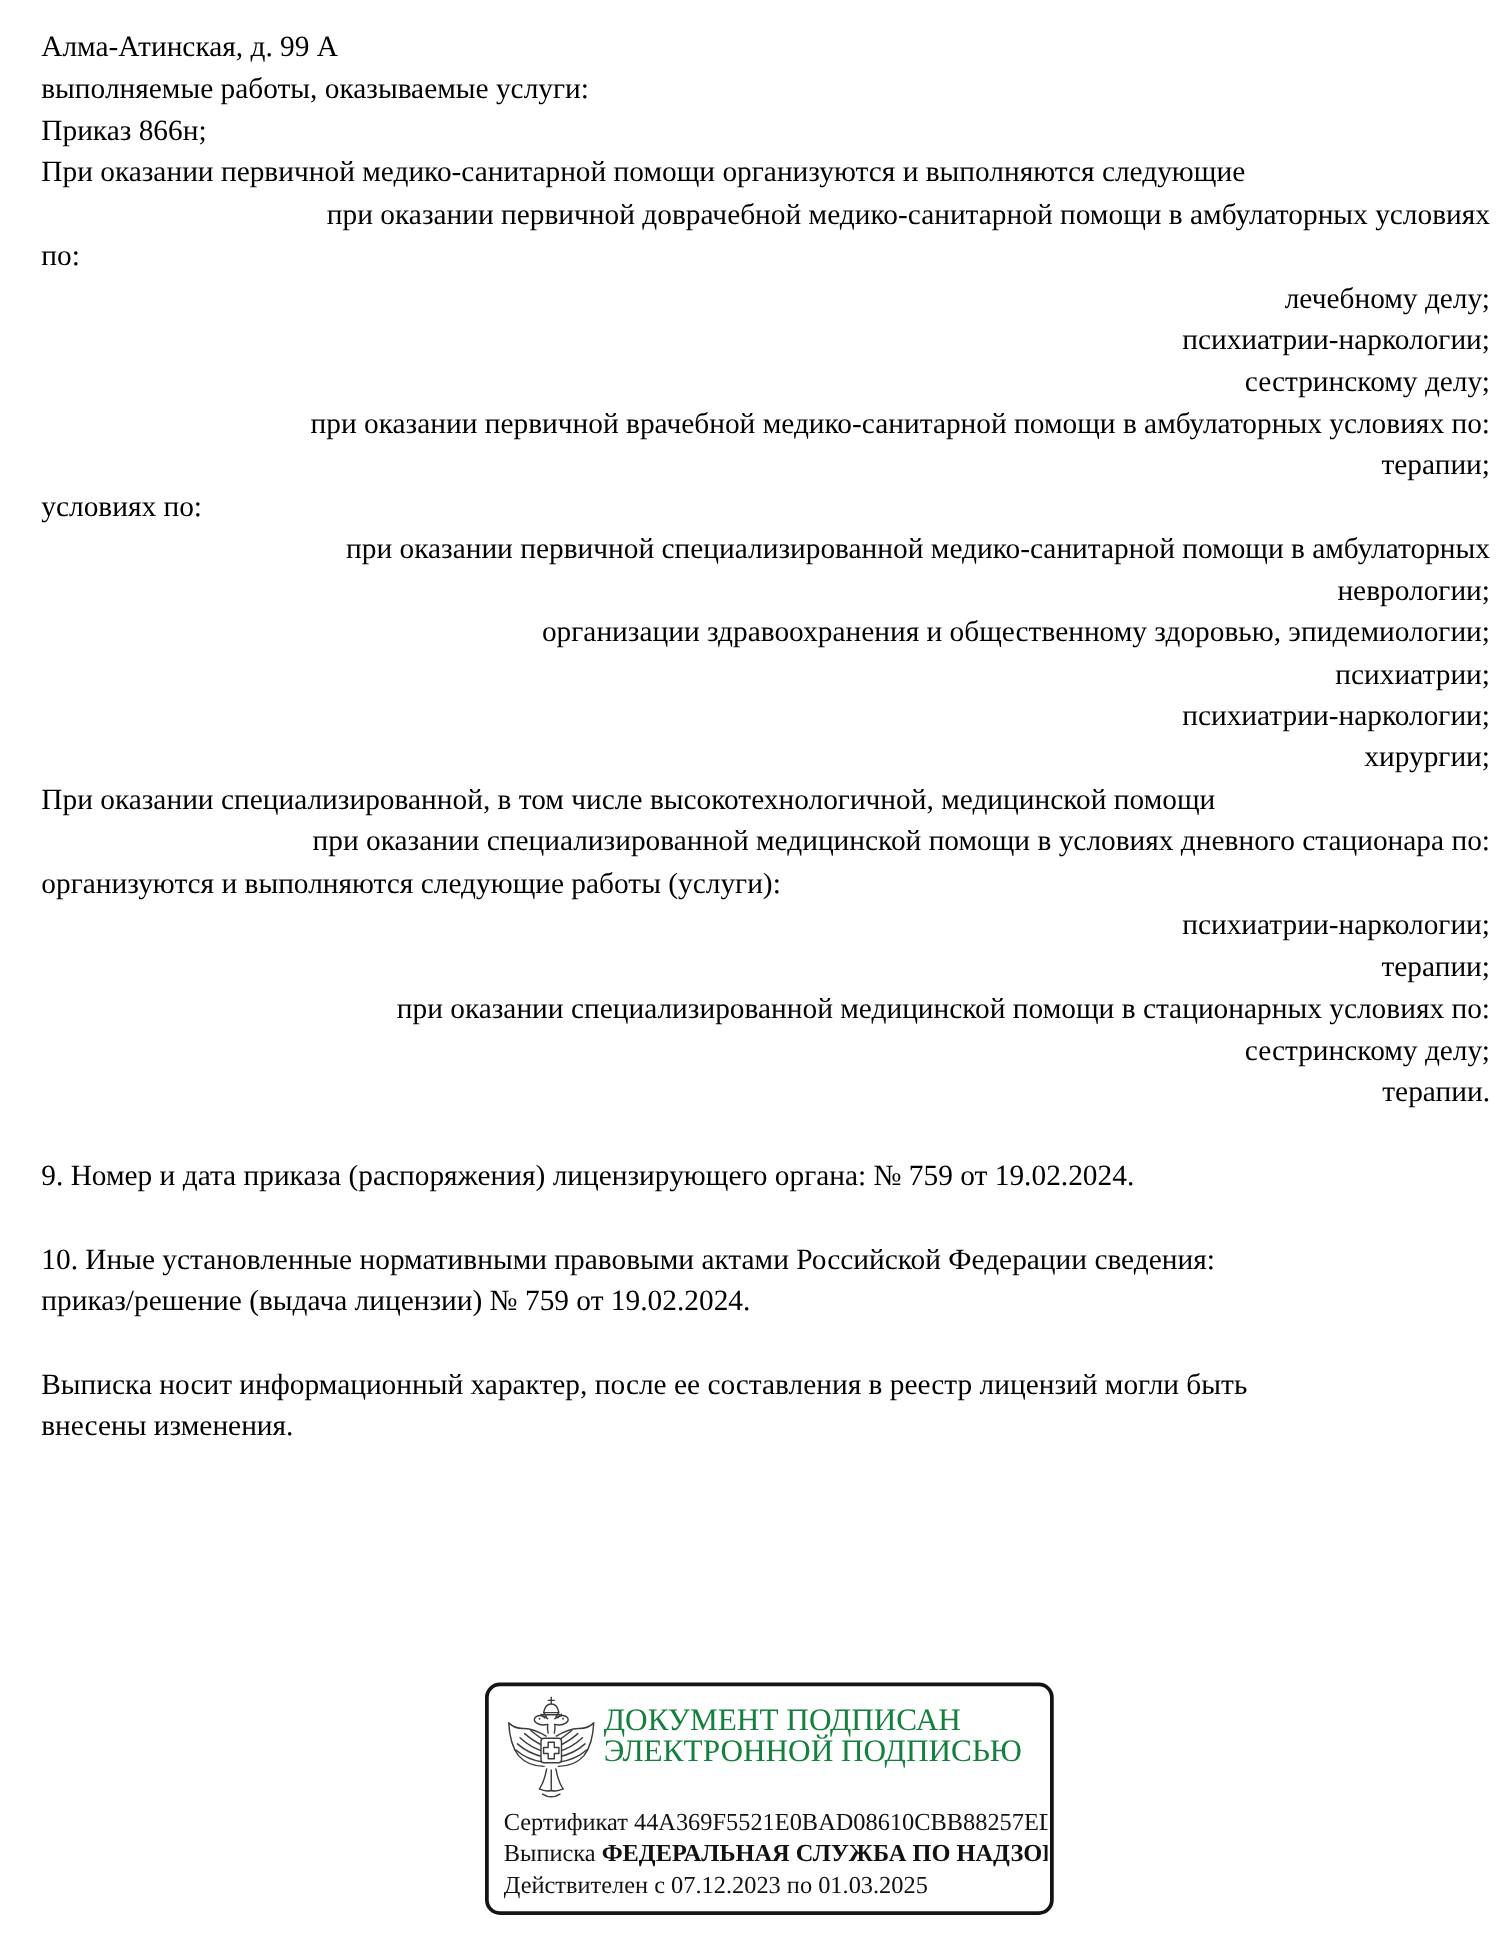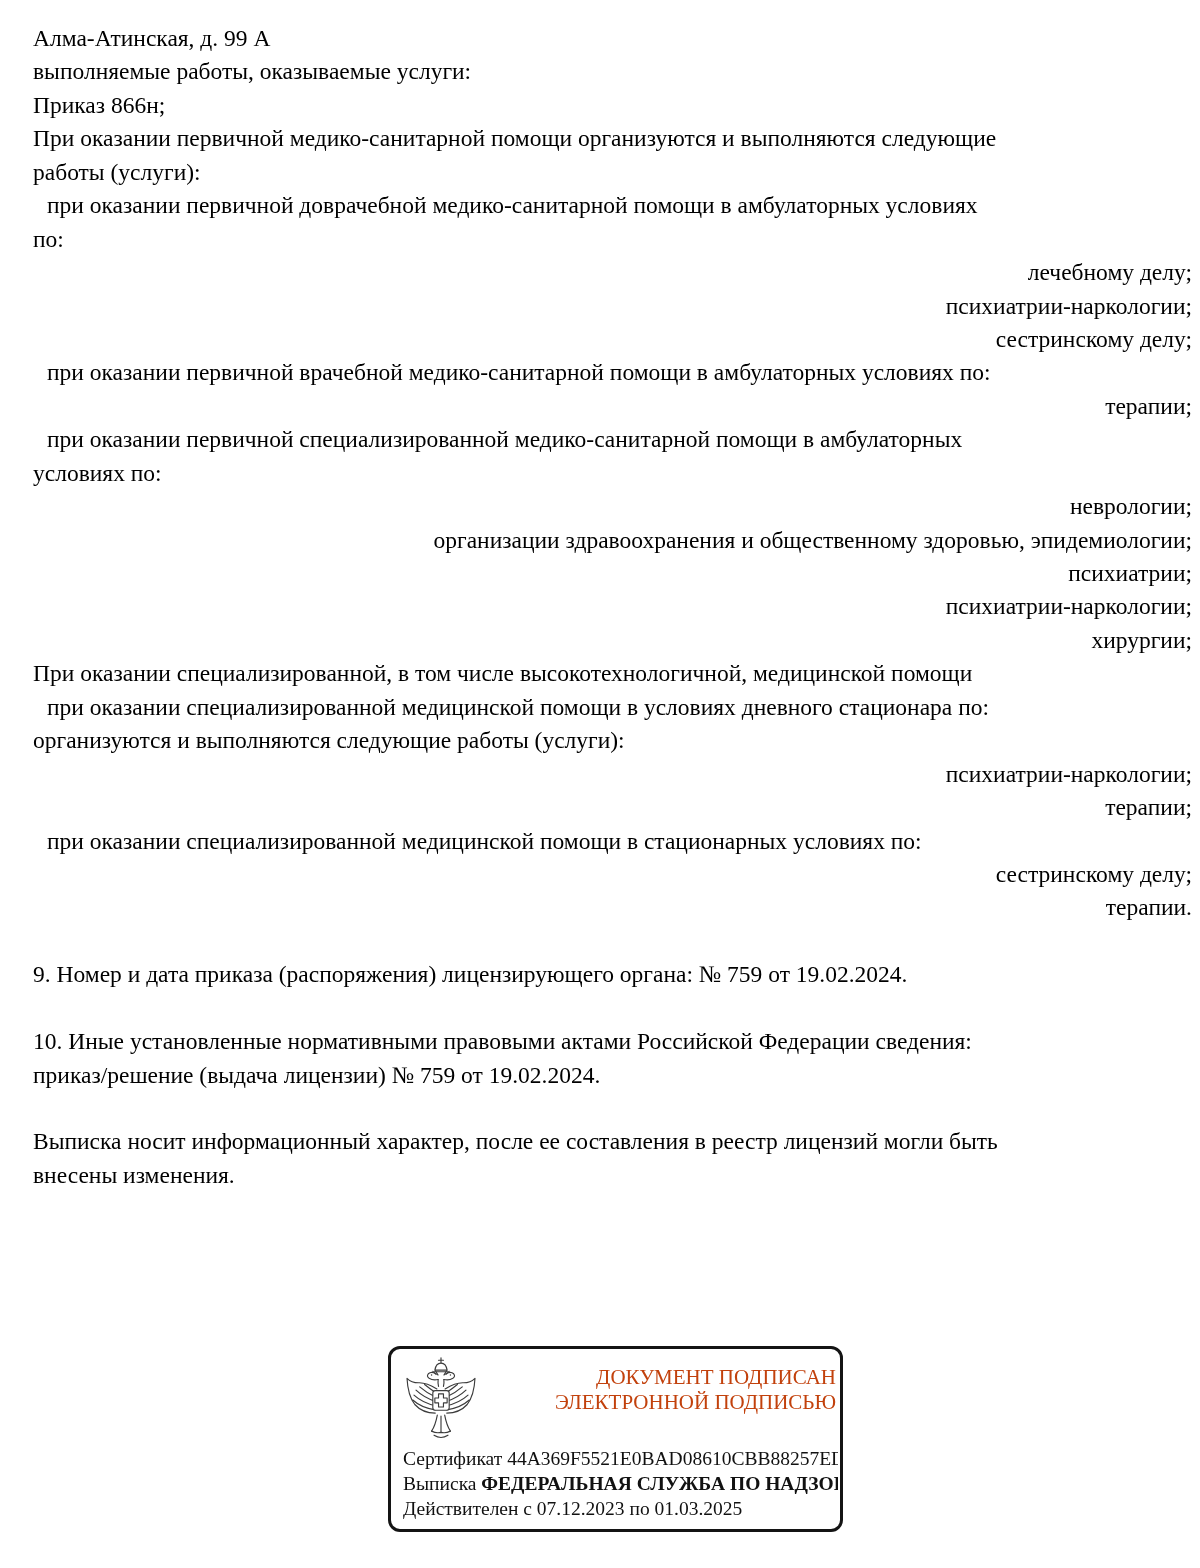--- a/index.html
+++ b/index.html
@@ -18,21 +18,21 @@
     left: 33px;
     top: 22px;
     right: 8px;
     font-size: 23.5px;
   }
   .line {
     line-height: 33.43px;
     min-height: 33.43px;
     white-space: nowrap;
   }
-  .line.ind1 { padding-left: 14px; }
+  .line.ind1 { padding-left: 14px; text-align: right; }
   .line.ind2 { padding-left: 29px; text-align: right; }
 
   
   .stamp {
     position: absolute;
     left: 388px;
     top: 1346px;
     width: 449px;
     height: 180px;
     border: 3px solid #141414;
@@ -44,24 +44,24 @@
     left: 13px;
     top: 8px;
     width: 74px;
     height: 86px;
   }
   .stamp-title {
     position: absolute;
     left: 92px;
     right: 4px;
     top: 16px;
-    text-align: right;
-    font-size: 21px;
+    text-align: left;
+    font-size: 25px;
     line-height: 24.5px;
-    color: #c2410c;
+    color: #15803d;
   }
   .stamp-info {
     position: absolute;
     left: 12px;
     top: 97px;
     right: 2px;
     font-size: 19.5px;
     line-height: 25.2px;
     color: #111111;
   }
@@ -74,30 +74,29 @@
 </head>
 <body>
 
 <div class="page">
 
   <div class="doc" id="doc-body">
       <div class="line">Алма-Атинская, д. 99 А</div>
       <div class="line">выполняемые работы, оказываемые услуги:</div>
       <div class="line">Приказ 866н;</div>
       <div class="line">При оказании первичной медико-санитарной помощи организуются и выполняются следующие</div>
-      <div class="line">работы (услуги):</div>
       <div class="line ind1">при оказании первичной доврачебной медико-санитарной помощи в амбулаторных условиях</div>
       <div class="line">по:</div>
       <div class="line ind2">лечебному делу;</div>
       <div class="line ind2">психиатрии-наркологии;</div>
       <div class="line ind2">сестринскому делу;</div>
       <div class="line ind1">при оказании первичной врачебной медико-санитарной помощи в амбулаторных условиях по:</div>
       <div class="line ind2">терапии;</div>
+      <div class="line">условиях по:</div>
       <div class="line ind1">при оказании первичной специализированной медико-санитарной помощи в амбулаторных</div>
-      <div class="line">условиях по:</div>
       <div class="line ind2">неврологии;</div>
       <div class="line ind2">организации здравоохранения и общественному здоровью, эпидемиологии;</div>
       <div class="line ind2">психиатрии;</div>
       <div class="line ind2">психиатрии-наркологии;</div>
       <div class="line ind2">хирургии;</div>
       <div class="line">При оказании специализированной, в том числе высокотехнологичной, медицинской помощи</div>
       <div class="line ind1">при оказании специализированной медицинской помощи в условиях дневного стационара по:</div>
       <div class="line">организуются и выполняются следующие работы (услуги):</div>
       <div class="line ind2">психиатрии-наркологии;</div>
       <div class="line ind2">терапии;</div>

